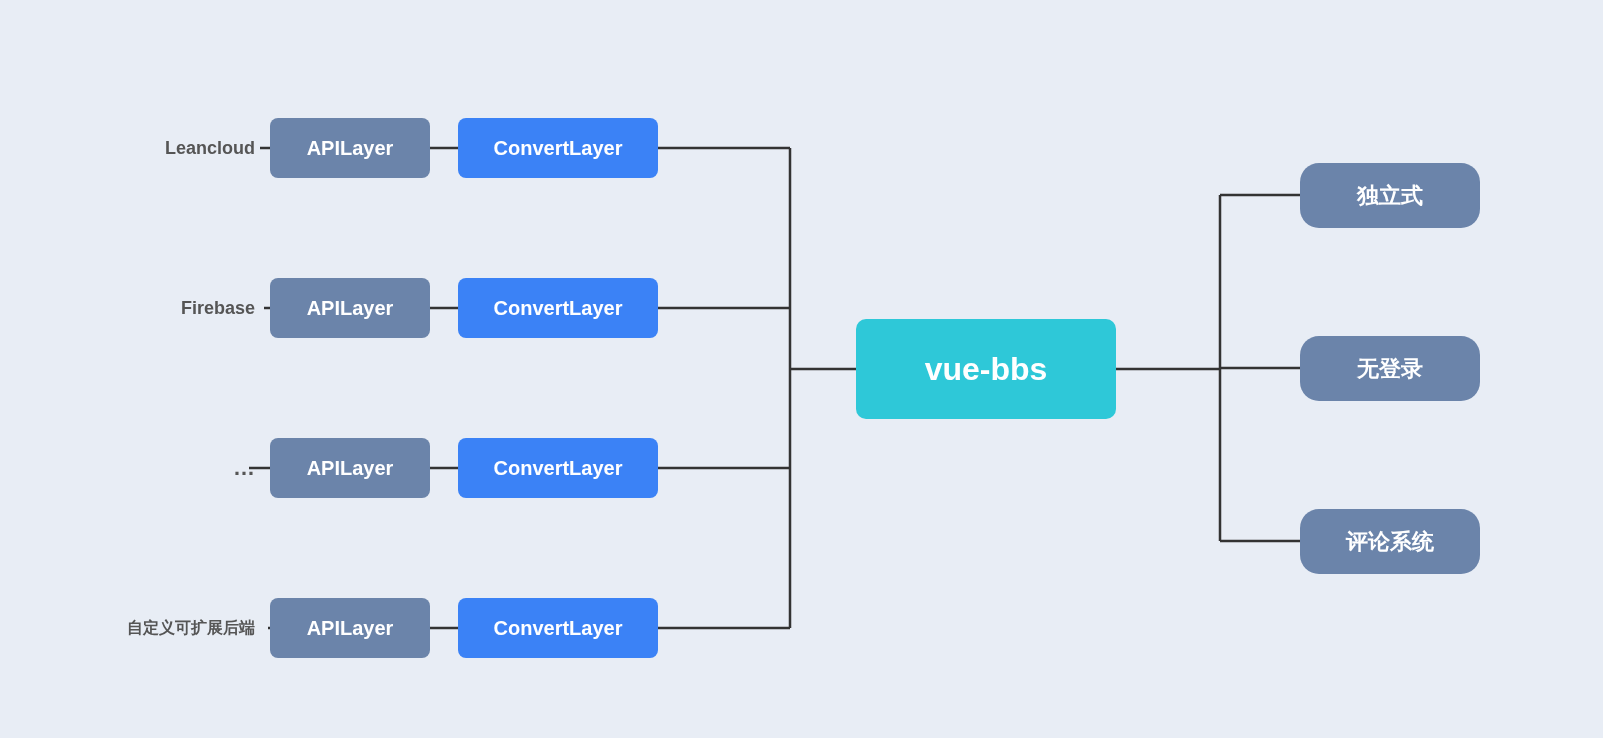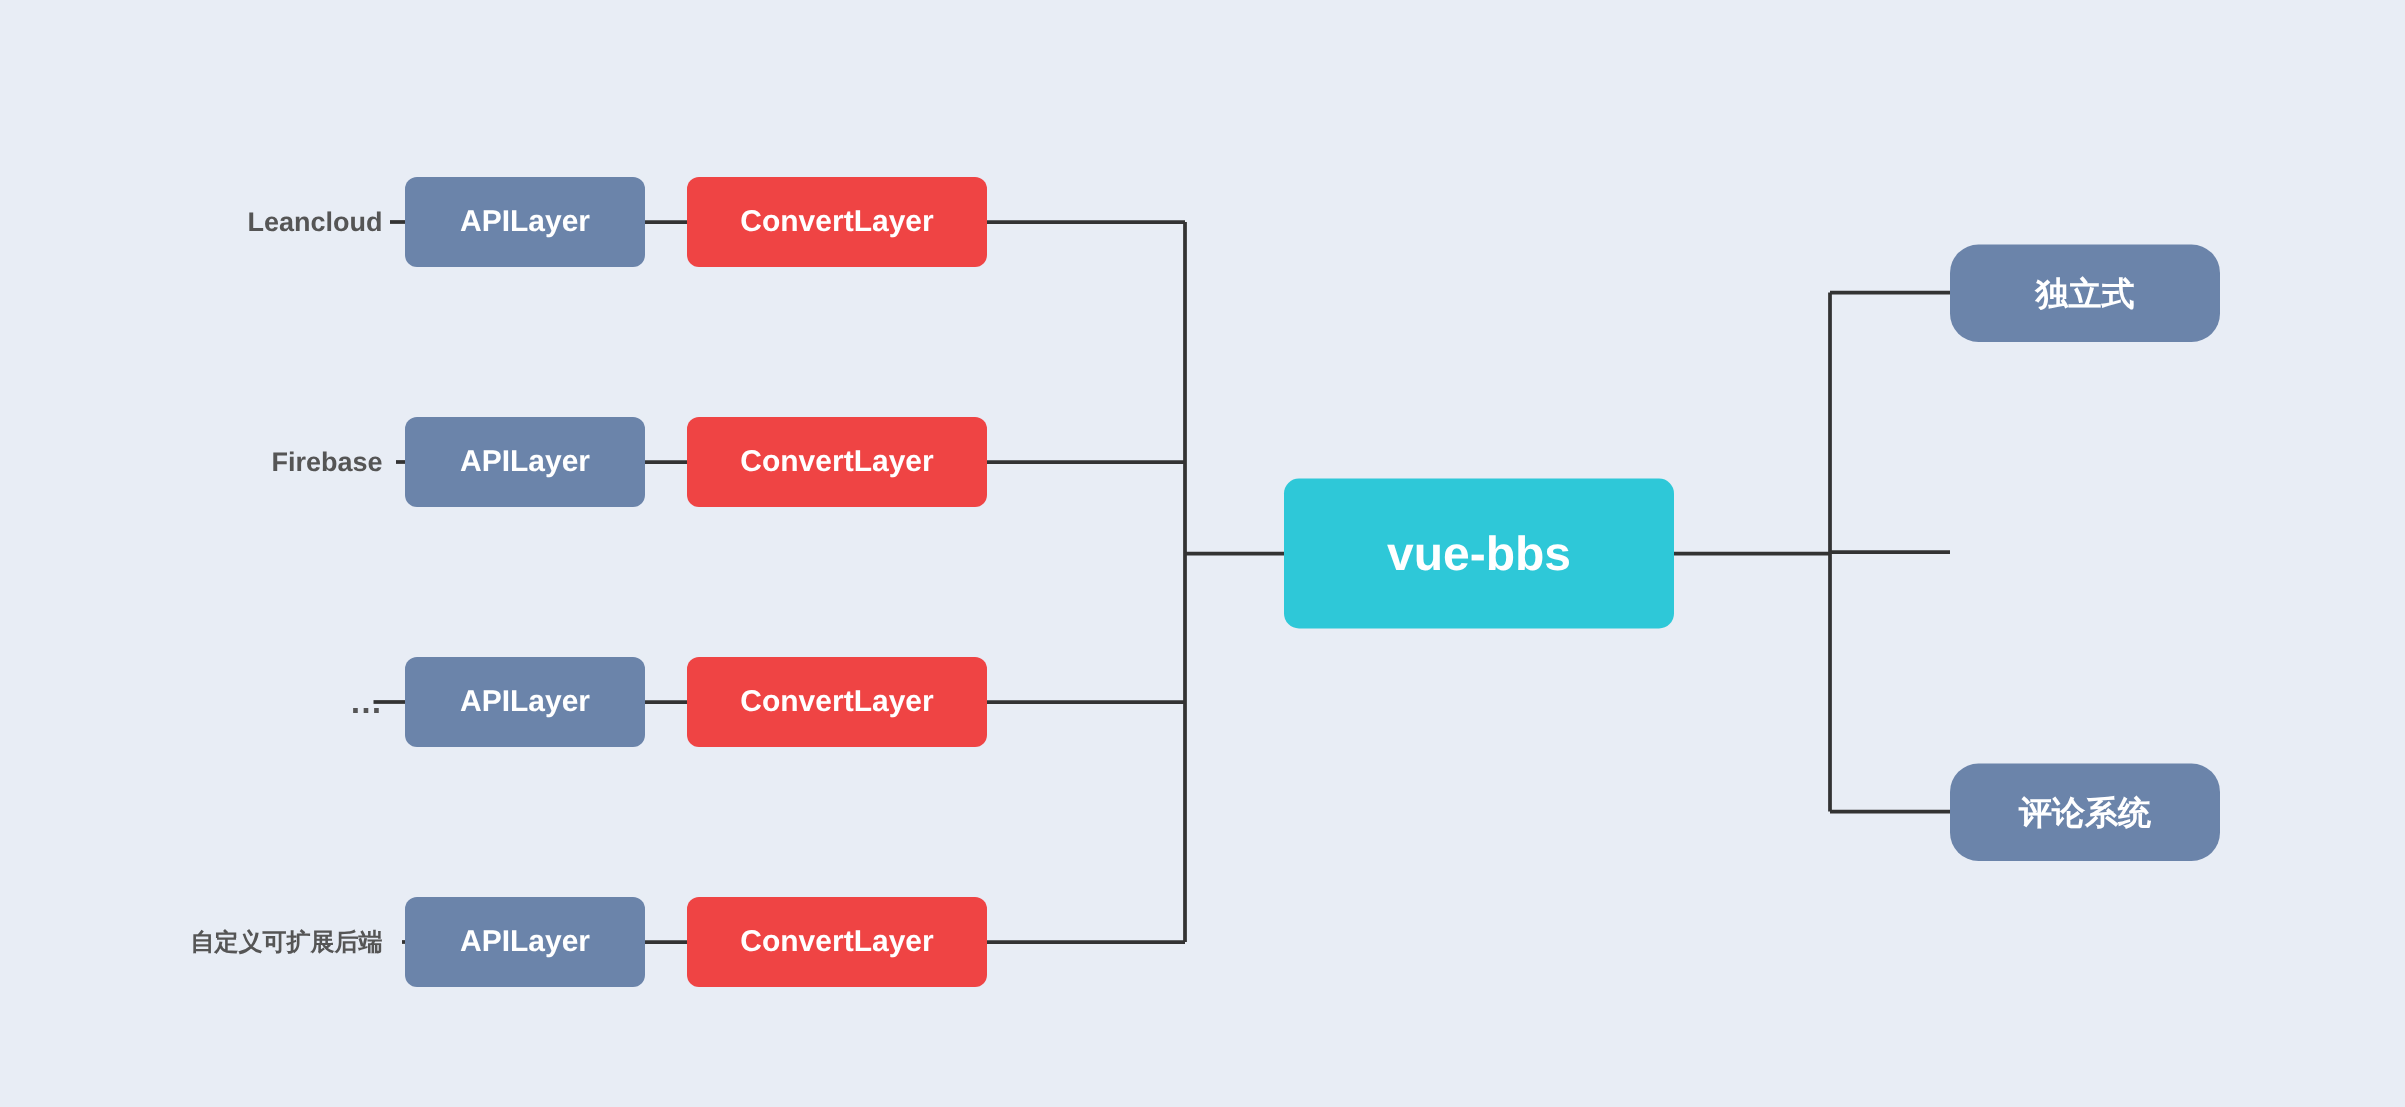--- a/index.html
+++ b/index.html
@@ -43,21 +43,21 @@
       text-align: center;
     }
     .node-api {
       background: #6b84aa;
       color: white;
       font-size: 20px;
       width: 160px;
       height: 60px;
     }
     .node-convert {
-      background: #ef4444;
+      background: #3b82f6;
       color: white;
       font-size: 20px;
       width: 200px;
       height: 60px;
     }
     .node-center {
       background: #2ec8d8;
       color: white;
       font-size: 32px;
       font-weight: 700;
@@ -151,16 +151,19 @@
     <span>ConvertLayer</span>
   </div>
 
   <div class="node node-center" style="left:856px; top:319px;">
     <span>vue-bbs</span>
   </div>
 
   <div class="node node-output" style="left:1300px; top:163px;">
     <span>独立式</span>
   </div>
+  <div class="node node-output" style="left:1300px; top:336px;">
+    <span>无登录</span>
+  </div>
   <div class="node node-output" style="left:1300px; top:509px;">
     <span>评论系统</span>
   </div>
 </div>
 
 </body></html>

